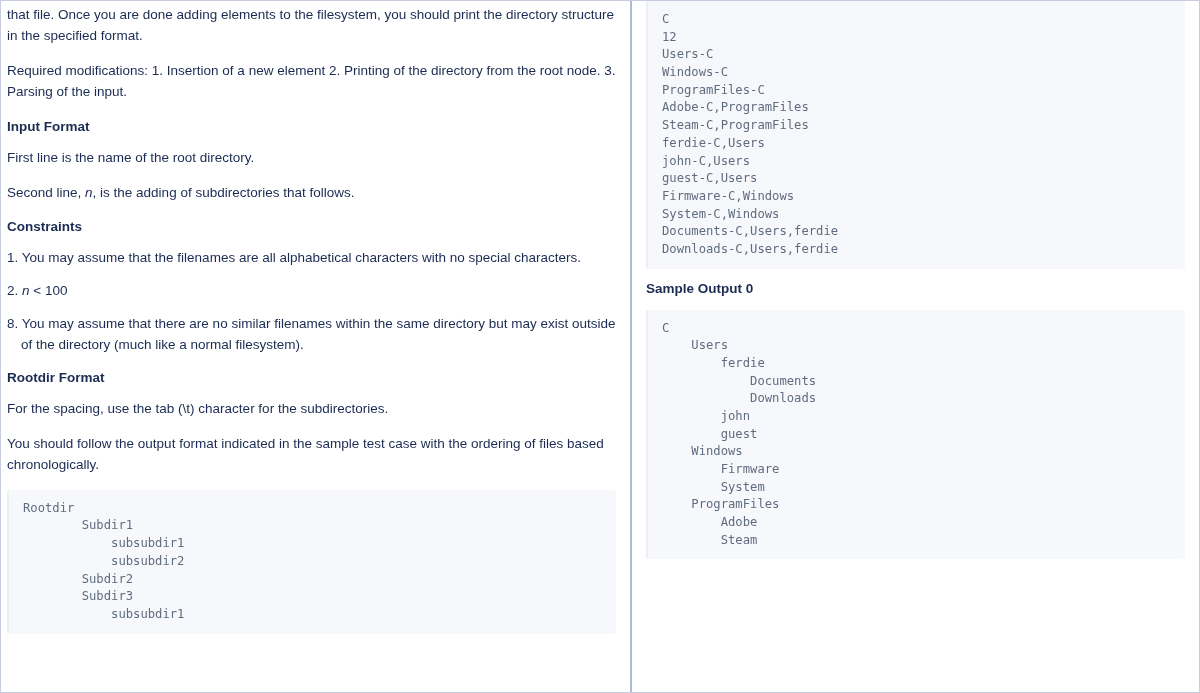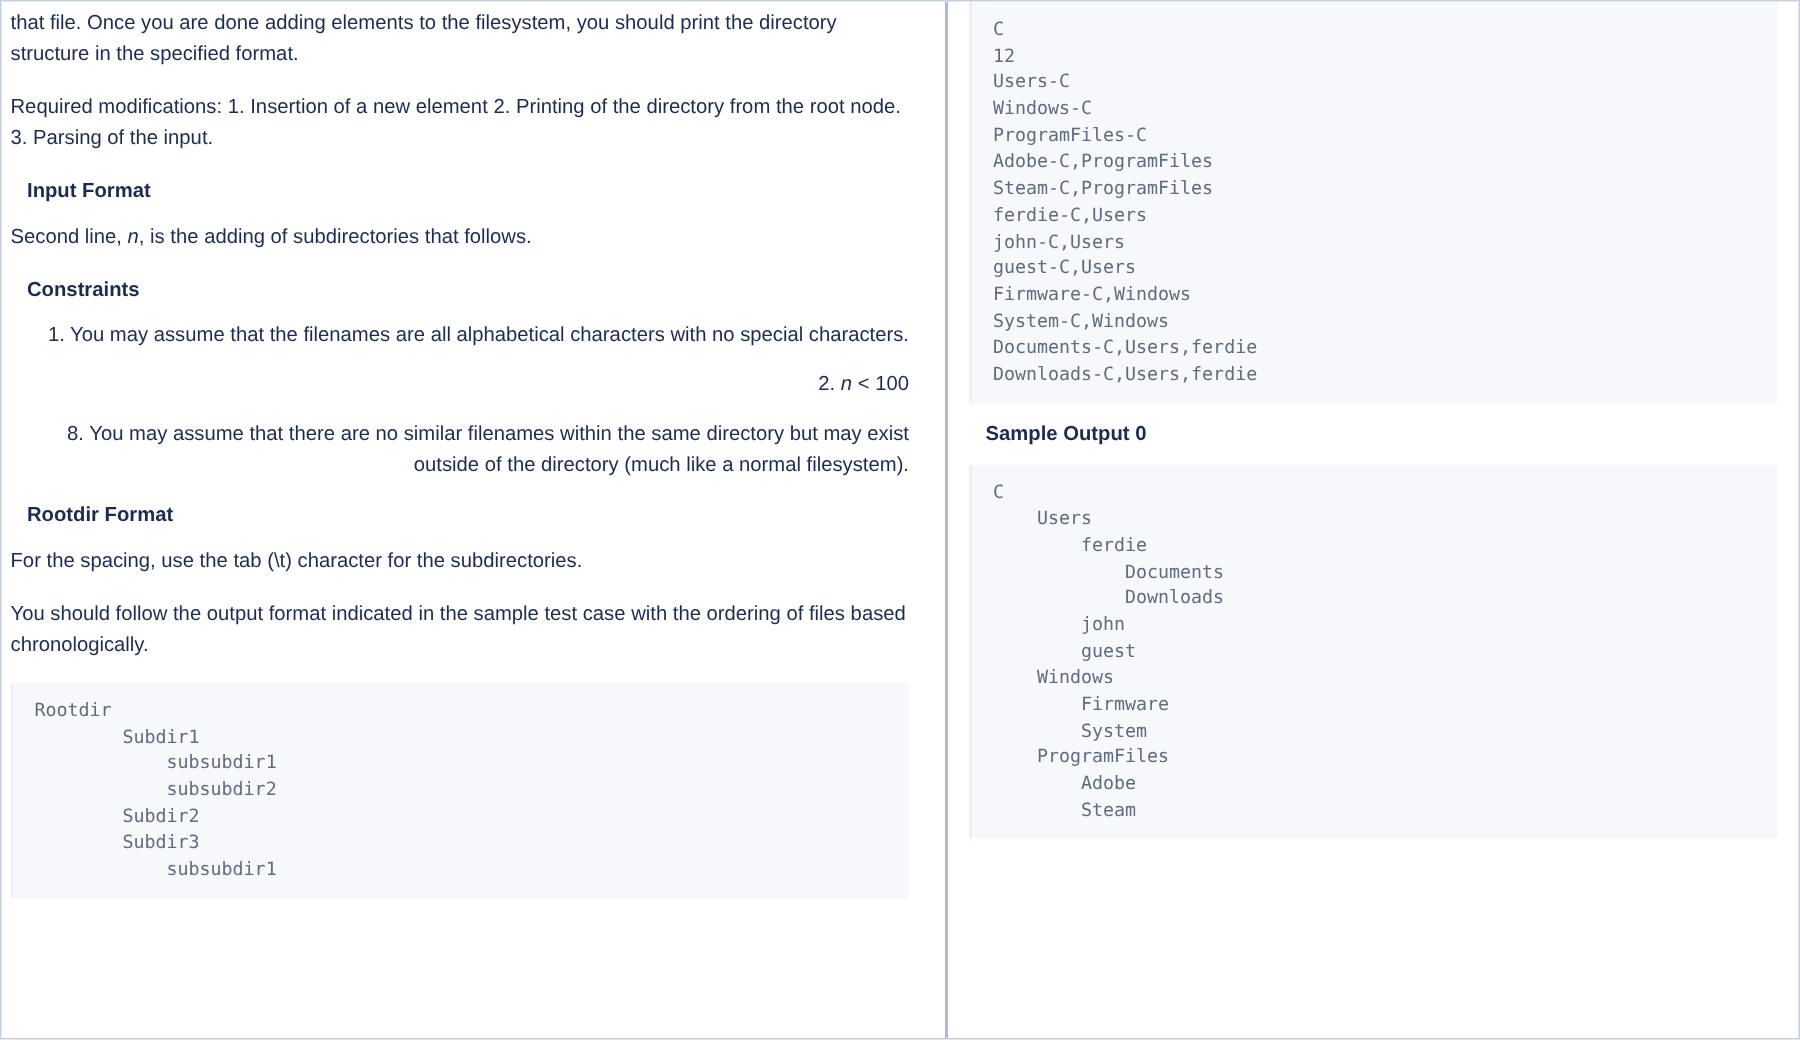--- a/index.html
+++ b/index.html
@@ -1,25 +1,25 @@
 <!DOCTYPE html>
 <html><head>
 <meta charset="utf-8">
 <style>
   * { box-sizing: border-box; margin: 0; padding: 0; }
   html, body { width: 1200px; height: 693px; font-family: sans-serif; color: #1b2b52; font-size: 13.5px; line-height: 1.55; background: #fff; }
   body { display: flex; border: 1px solid #c6cde0; }
   .col { height: 100%; overflow: hidden; }
-  .col-left { width: 629px; padding: 0 24px 14px 6px; }
+  .col-left { width: 629px; padding: 0 14px 14px 6px; }
   .divider { width: 2px; background: #b0bad6; flex-shrink: 0; }
   .col-right { flex: 1; padding: 0 14px 14px 14px; }
   p { margin: 4px 0 14px 0; }
-  .bold { font-weight: 700; margin: 6px 0 10px 11px; }
+  .bold { font-weight: 700; margin: 6px 0 10px 0; }
   .ital { font-style: italic; }
-  .hang { padding-left: 14px; text-indent: -14px; margin: 4px 0 12px 0; text-align: right; }
+  .hang { padding-left: 14px; text-indent: -14px; margin: 4px 0 12px 0; }
   pre.code {
     font-family: "Menlo","Consolas","DejaVu Sans Mono",monospace;
     font-size: 12.2px;
     line-height: 1.45;
     background: #f7f8fb;
     color: #606c80;
     padding: 10px 14px;
     white-space: pre;
     border-radius: 2px;
     margin: 6px 0 10px 0;
@@ -30,20 +30,21 @@
 </head>
 <body>
 
 <div class="col col-left">
   <p>that file. Once you are done adding elements to the filesystem, you should print the directory structure in the specified format.</p>
 
   <p>Required modifications: 1. Insertion of a new element 2. Printing of the directory from the root node. 3. Parsing of the input.</p>
 
   <p class="bold">Input Format</p>
 
+  <p>First line is the name of the root directory.</p>
 
   <p>
     <span>Second line, </span><span class="ital">n</span><span>, is the adding of subdirectories that follows.</span>
   </p>
 
 
 
   <p class="bold">Constraints</p>
 
   <p class="hang">1. You may assume that the filenames are all alphabetical characters with no special characters.</p>

